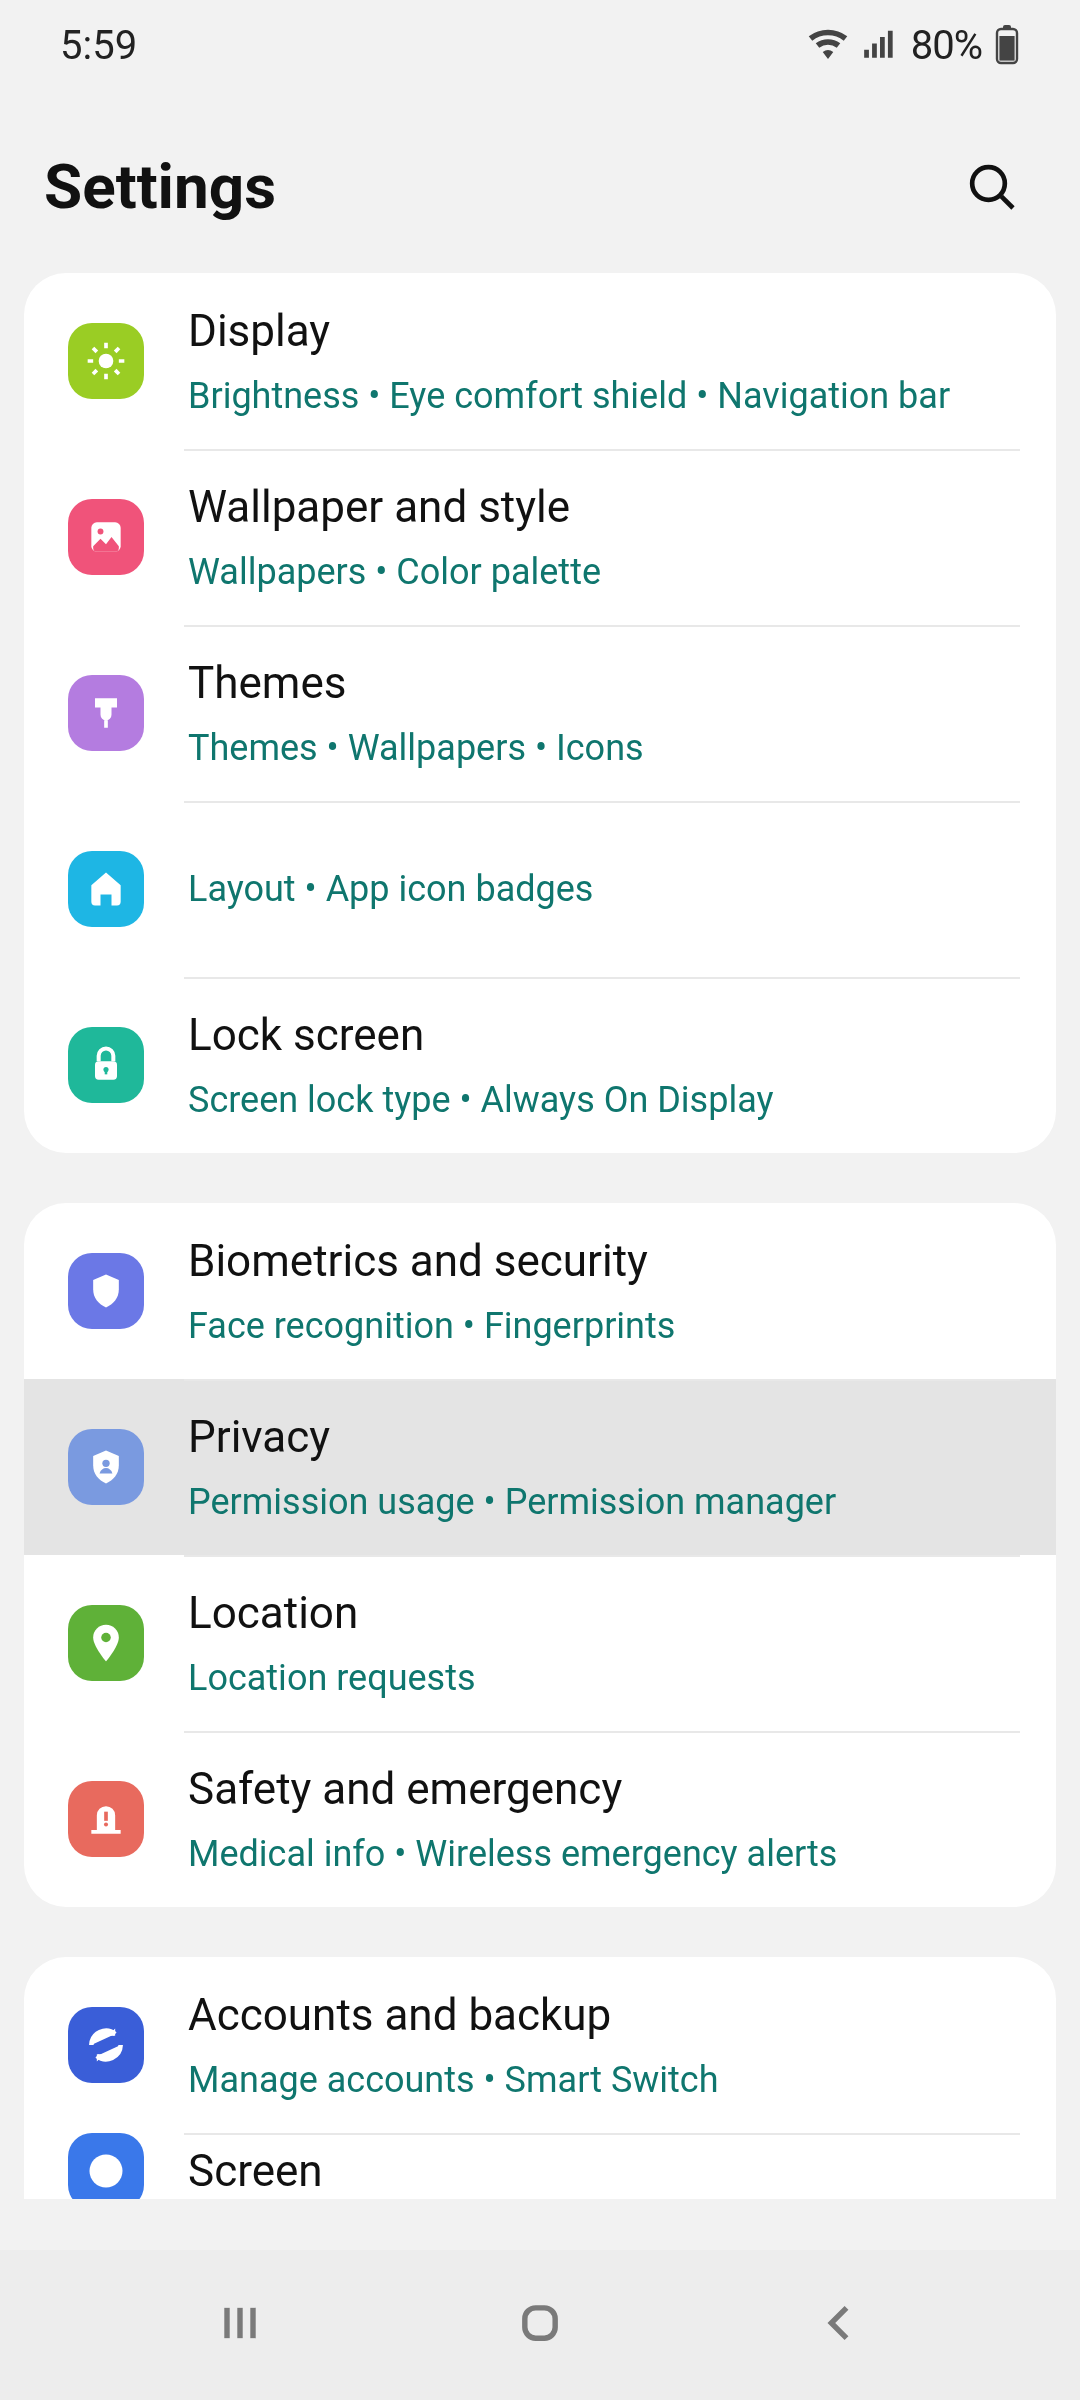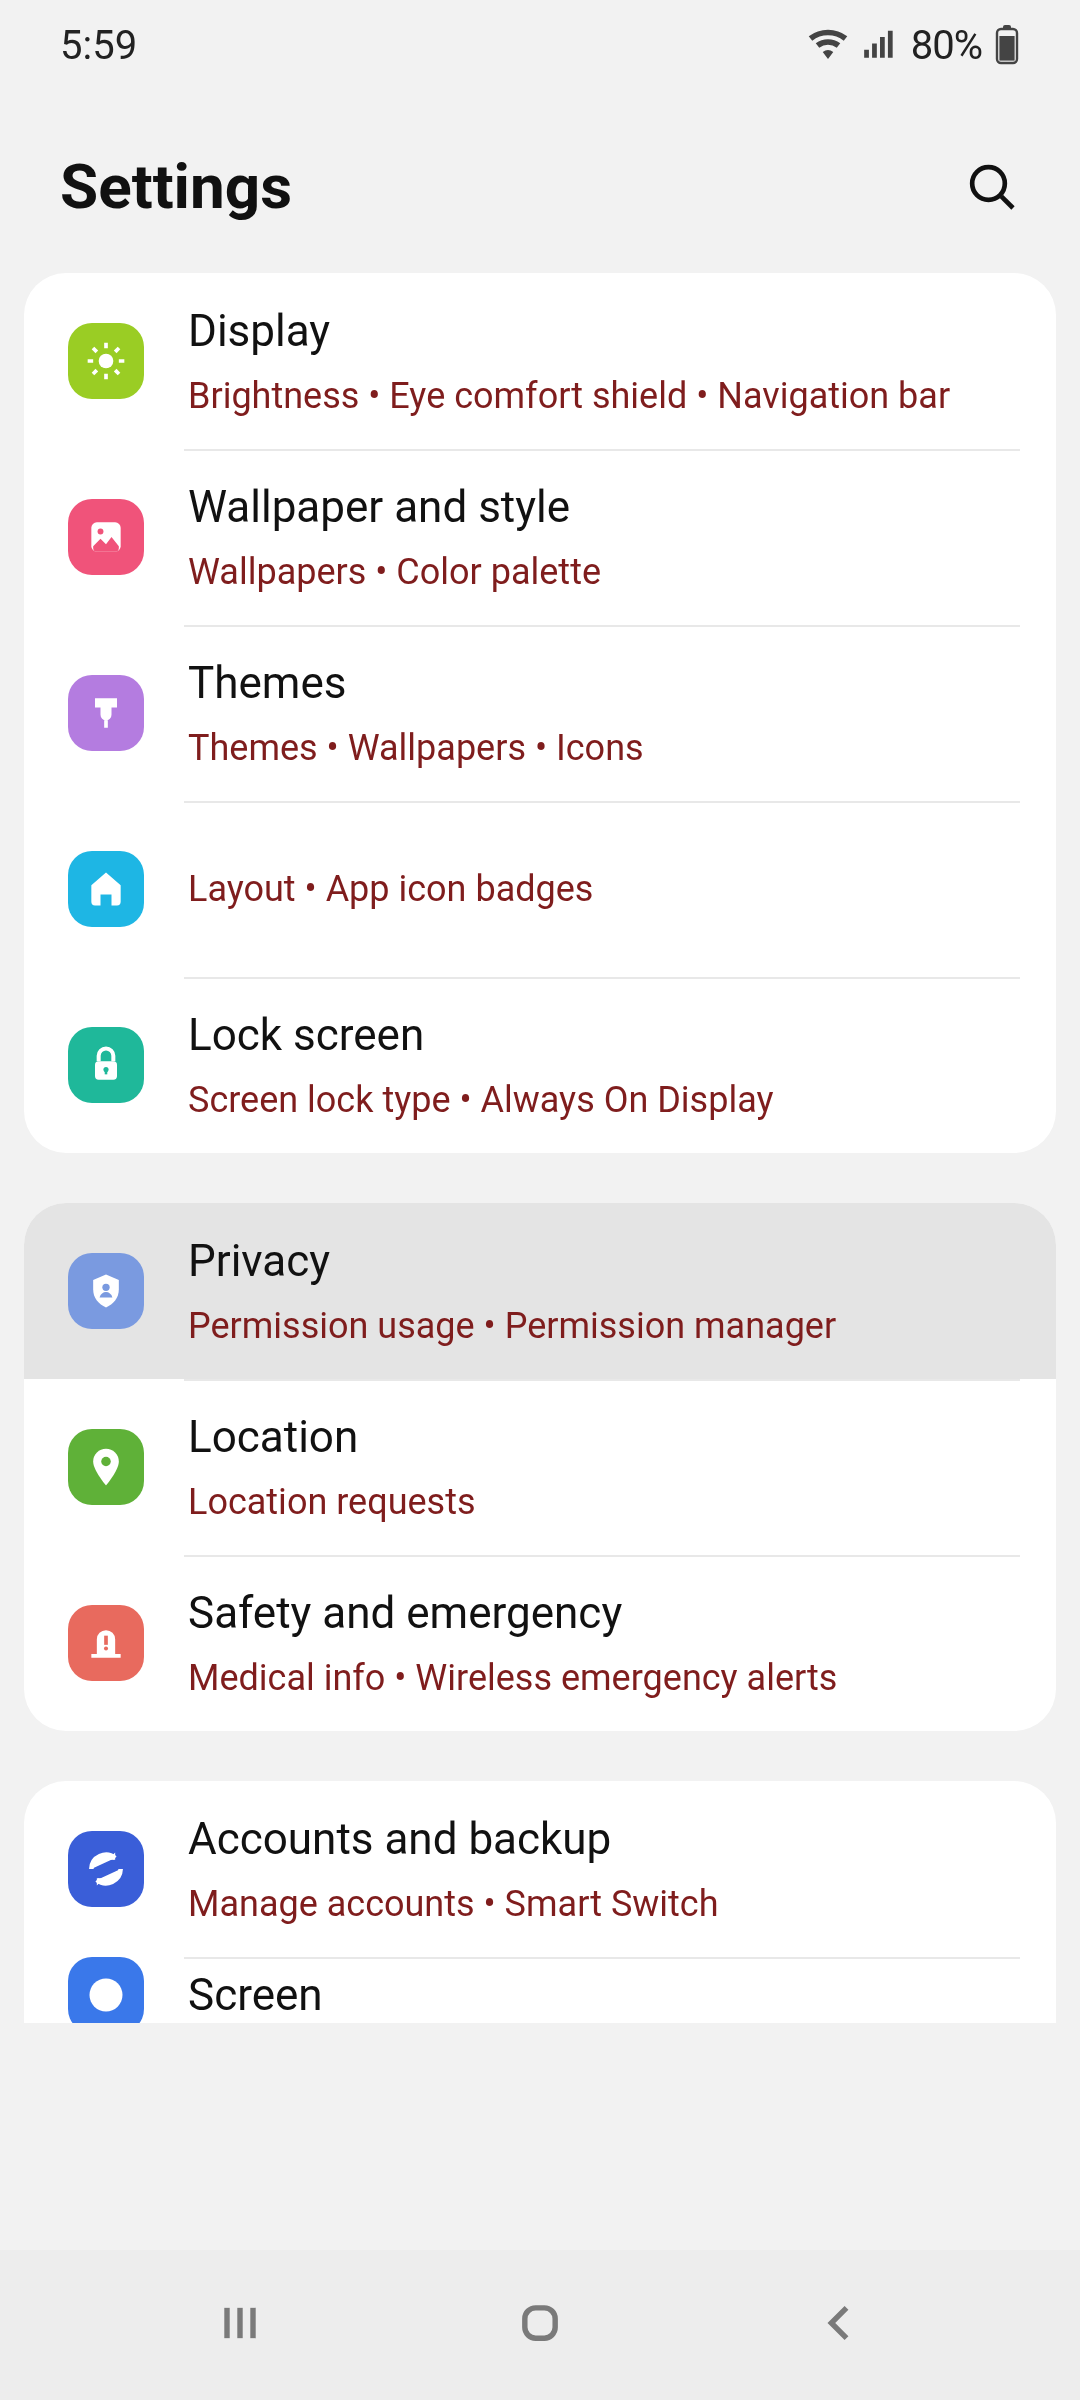--- a/index.html
+++ b/index.html
@@ -20,21 +20,21 @@
     font-size: 40px;
     color: #222;
     gap: 22px;
   }
   .status-right { display: flex; align-items: center; gap: 12px; }
   .status-right .pct { font-size: 40px; letter-spacing: -1px; }
   .header {
     display: flex;
     align-items: center;
     justify-content: space-between;
-    padding: 60px 60px 50px 60px;
+    padding: 60px 60px 50px 44px;
   }
   .header h1 { font-size: 62px; font-weight: 700; }
   .search-btn { width: 56px; height: 56px; }
   .card {
     background: #fff;
     margin: 0 24px 50px 24px;
     border-radius: 42px;
     overflow: hidden;
   }
   .row {
@@ -55,21 +55,21 @@
   .icon-wrap {
     width: 76px; height: 76px;
     border-radius: 24px;
     display: flex; align-items: center; justify-content: center;
     margin-right: 44px;
     flex-shrink: 0;
   }
   .icon-wrap svg { width: 44px; height: 44px; fill: #fff; }
   .txt { display: flex; flex-direction: column; gap: 18px; }
   .title { font-size: 44px; font-weight: 400; color: #111; }
-  .sub { font-size: 36px; color: #7f1d1d; font-weight: 400; }
+  .sub { font-size: 36px; color: #0f766e; font-weight: 400; }
   .peek {
     display: flex; align-items: center;
     padding: 10px 40px 0 44px;
     height: 66px;
     overflow: hidden;
   }
   .peek .icon-wrap { background: #3a78ea; }
   .peek .title { font-size: 44px; }
   .navbar {
     position: absolute;
@@ -186,20 +186,31 @@
           </svg>
       </div>
       <div class="txt">
         <span class="title">Lock screen</span>
         <span class="sub">Screen lock type  •  Always On Display</span>
       </div>
     </div>
   </div>
 
   <div class="card">
+    <div class="row">
+      <div class="icon-wrap" style="background:#6b78e6">
+        <svg viewBox="0 0 24 24">
+            <path d="M12 3l7 3v5c0 5-3 8-7 10-4-2-7-5-7-10V6z"></path>
+          </svg>
+      </div>
+      <div class="txt">
+        <span class="title">Biometrics and security</span>
+        <span class="sub">Face recognition  •  Fingerprints</span>
+      </div>
+    </div>
     <div class="row pressed">
       <div class="icon-wrap" style="background:#7a9ae0">
         <svg viewBox="0 0 24 24">
             <path d="M12 3l7 3v5c0 5-3 8-7 10-4-2-7-5-7-10V6z"></path>
             <circle cx="12" cy="10" r="2" fill="#7a9ae0"></circle>
             <path d="M8.5 15.5c.5-2 2-3 3.5-3s3 1 3.5 3" fill="#7a9ae0"></path>
           </svg>
       </div>
       <div class="txt">
         <span class="title">Privacy</span>

